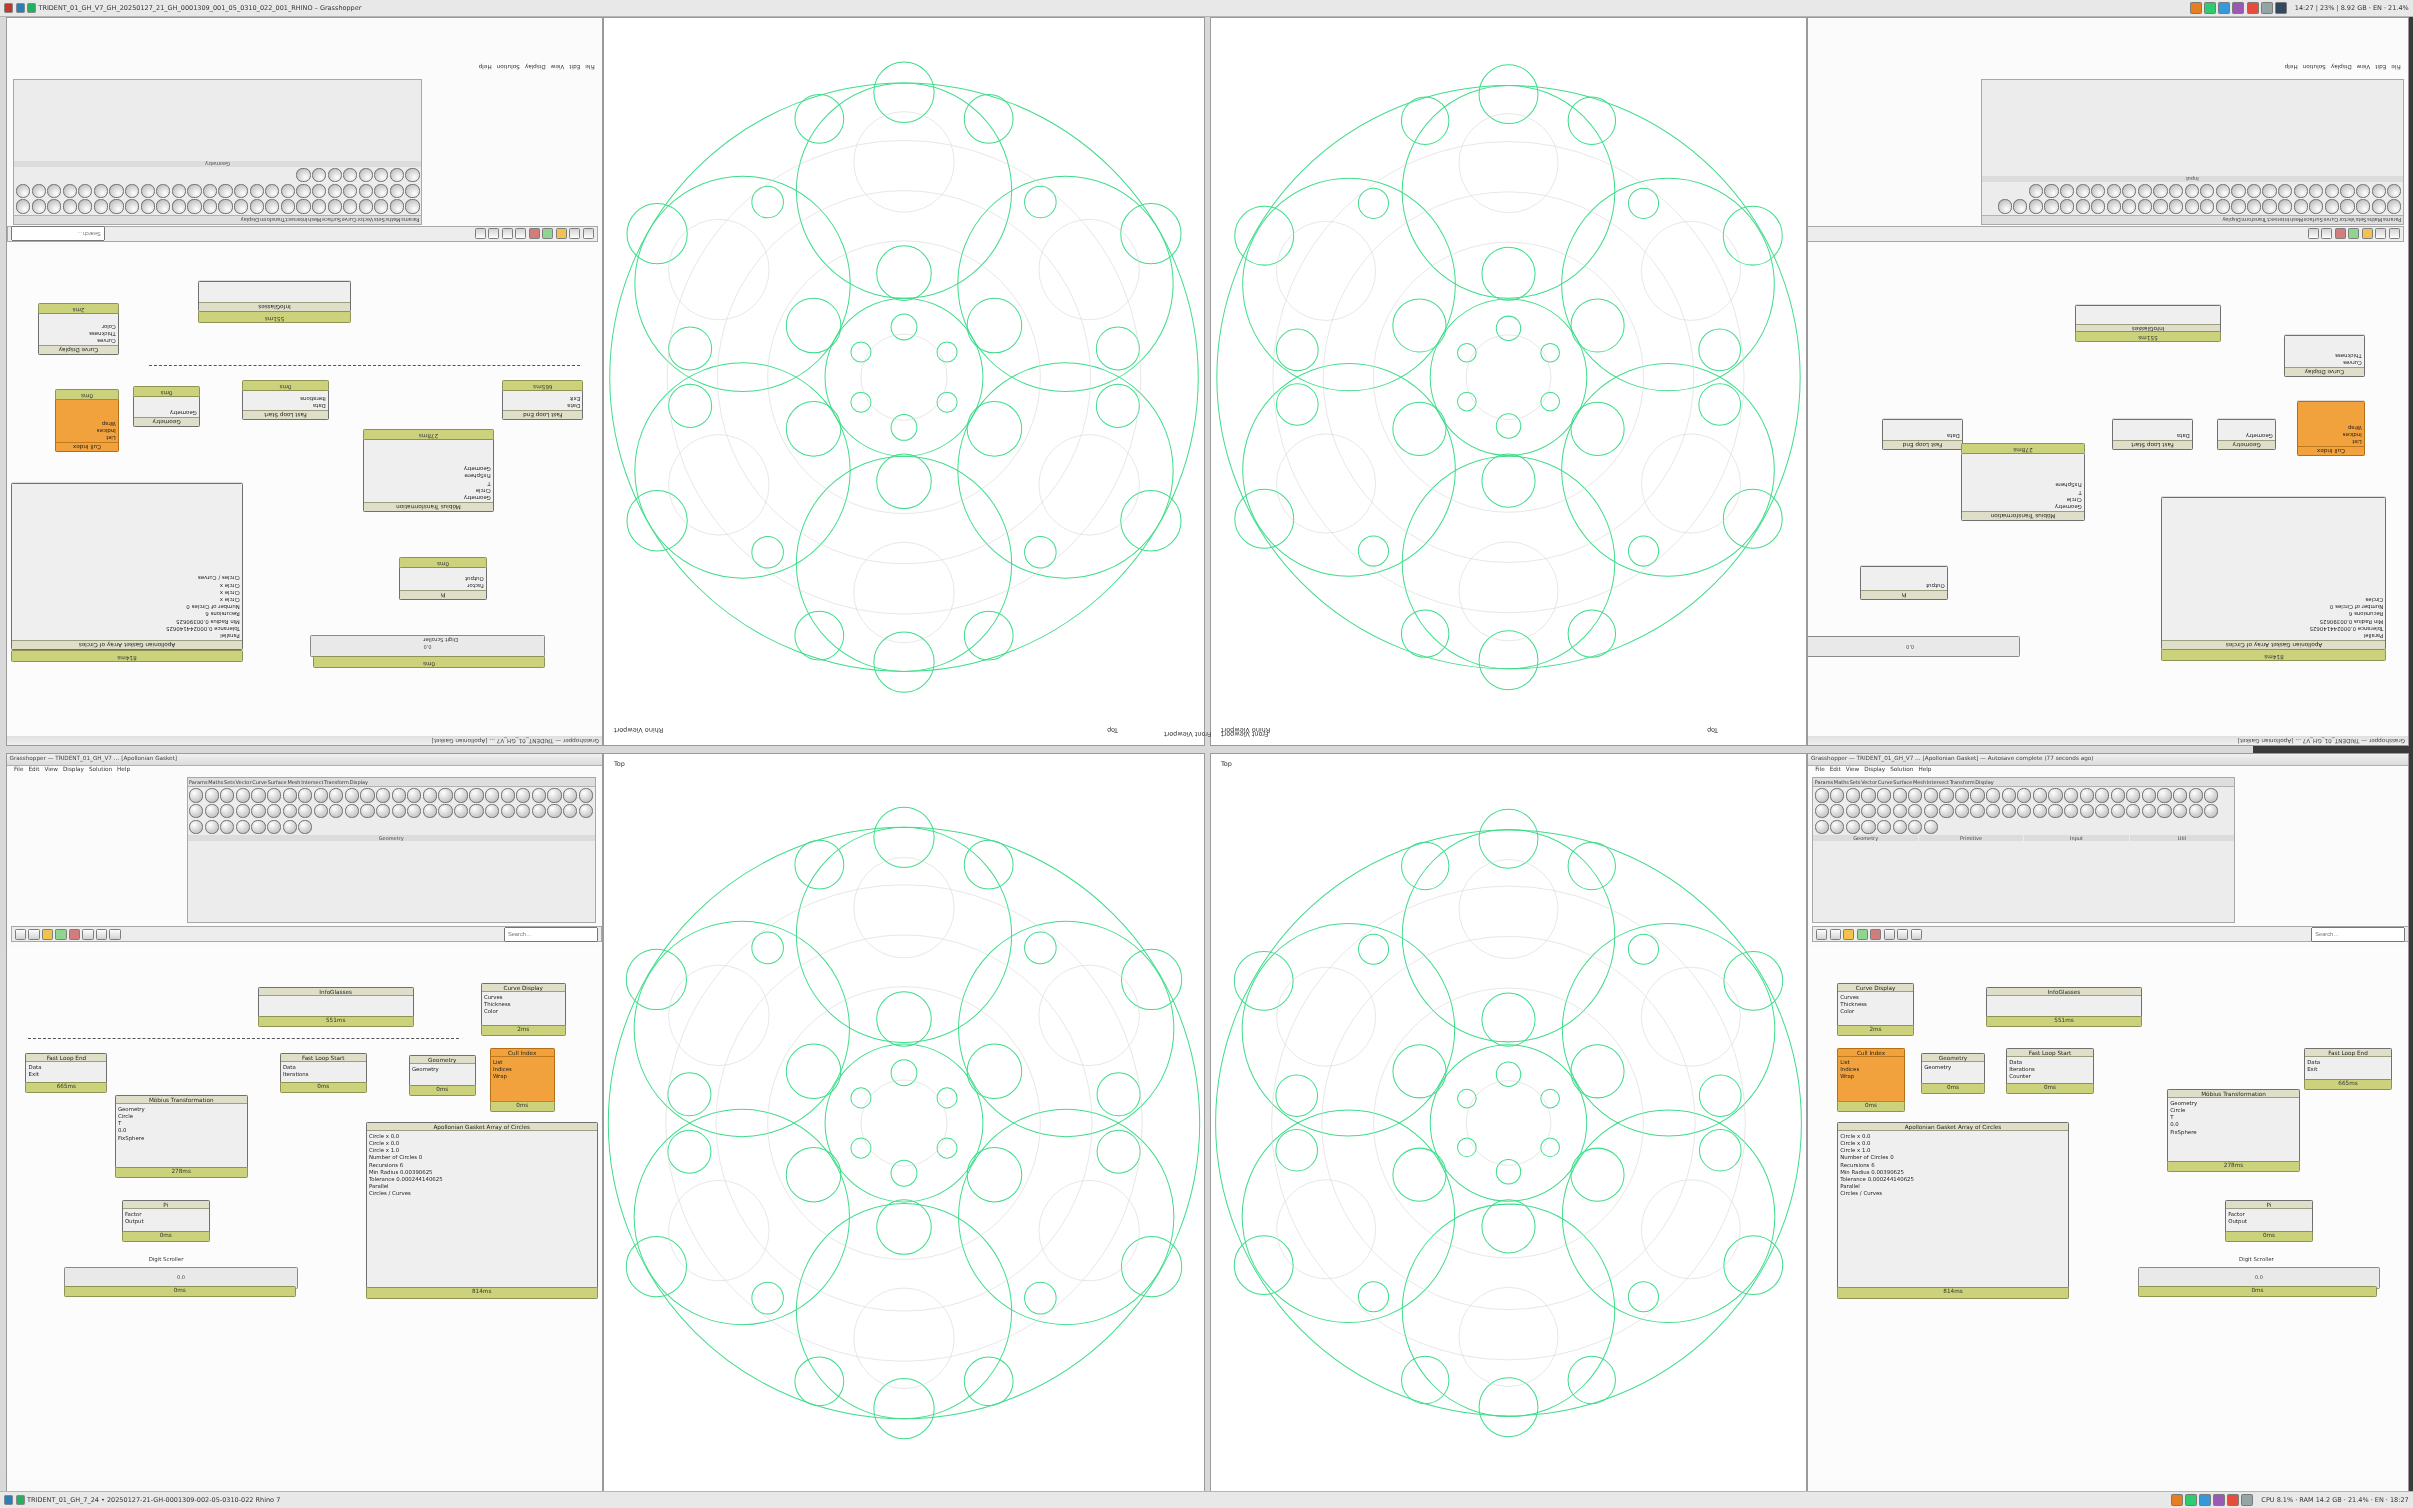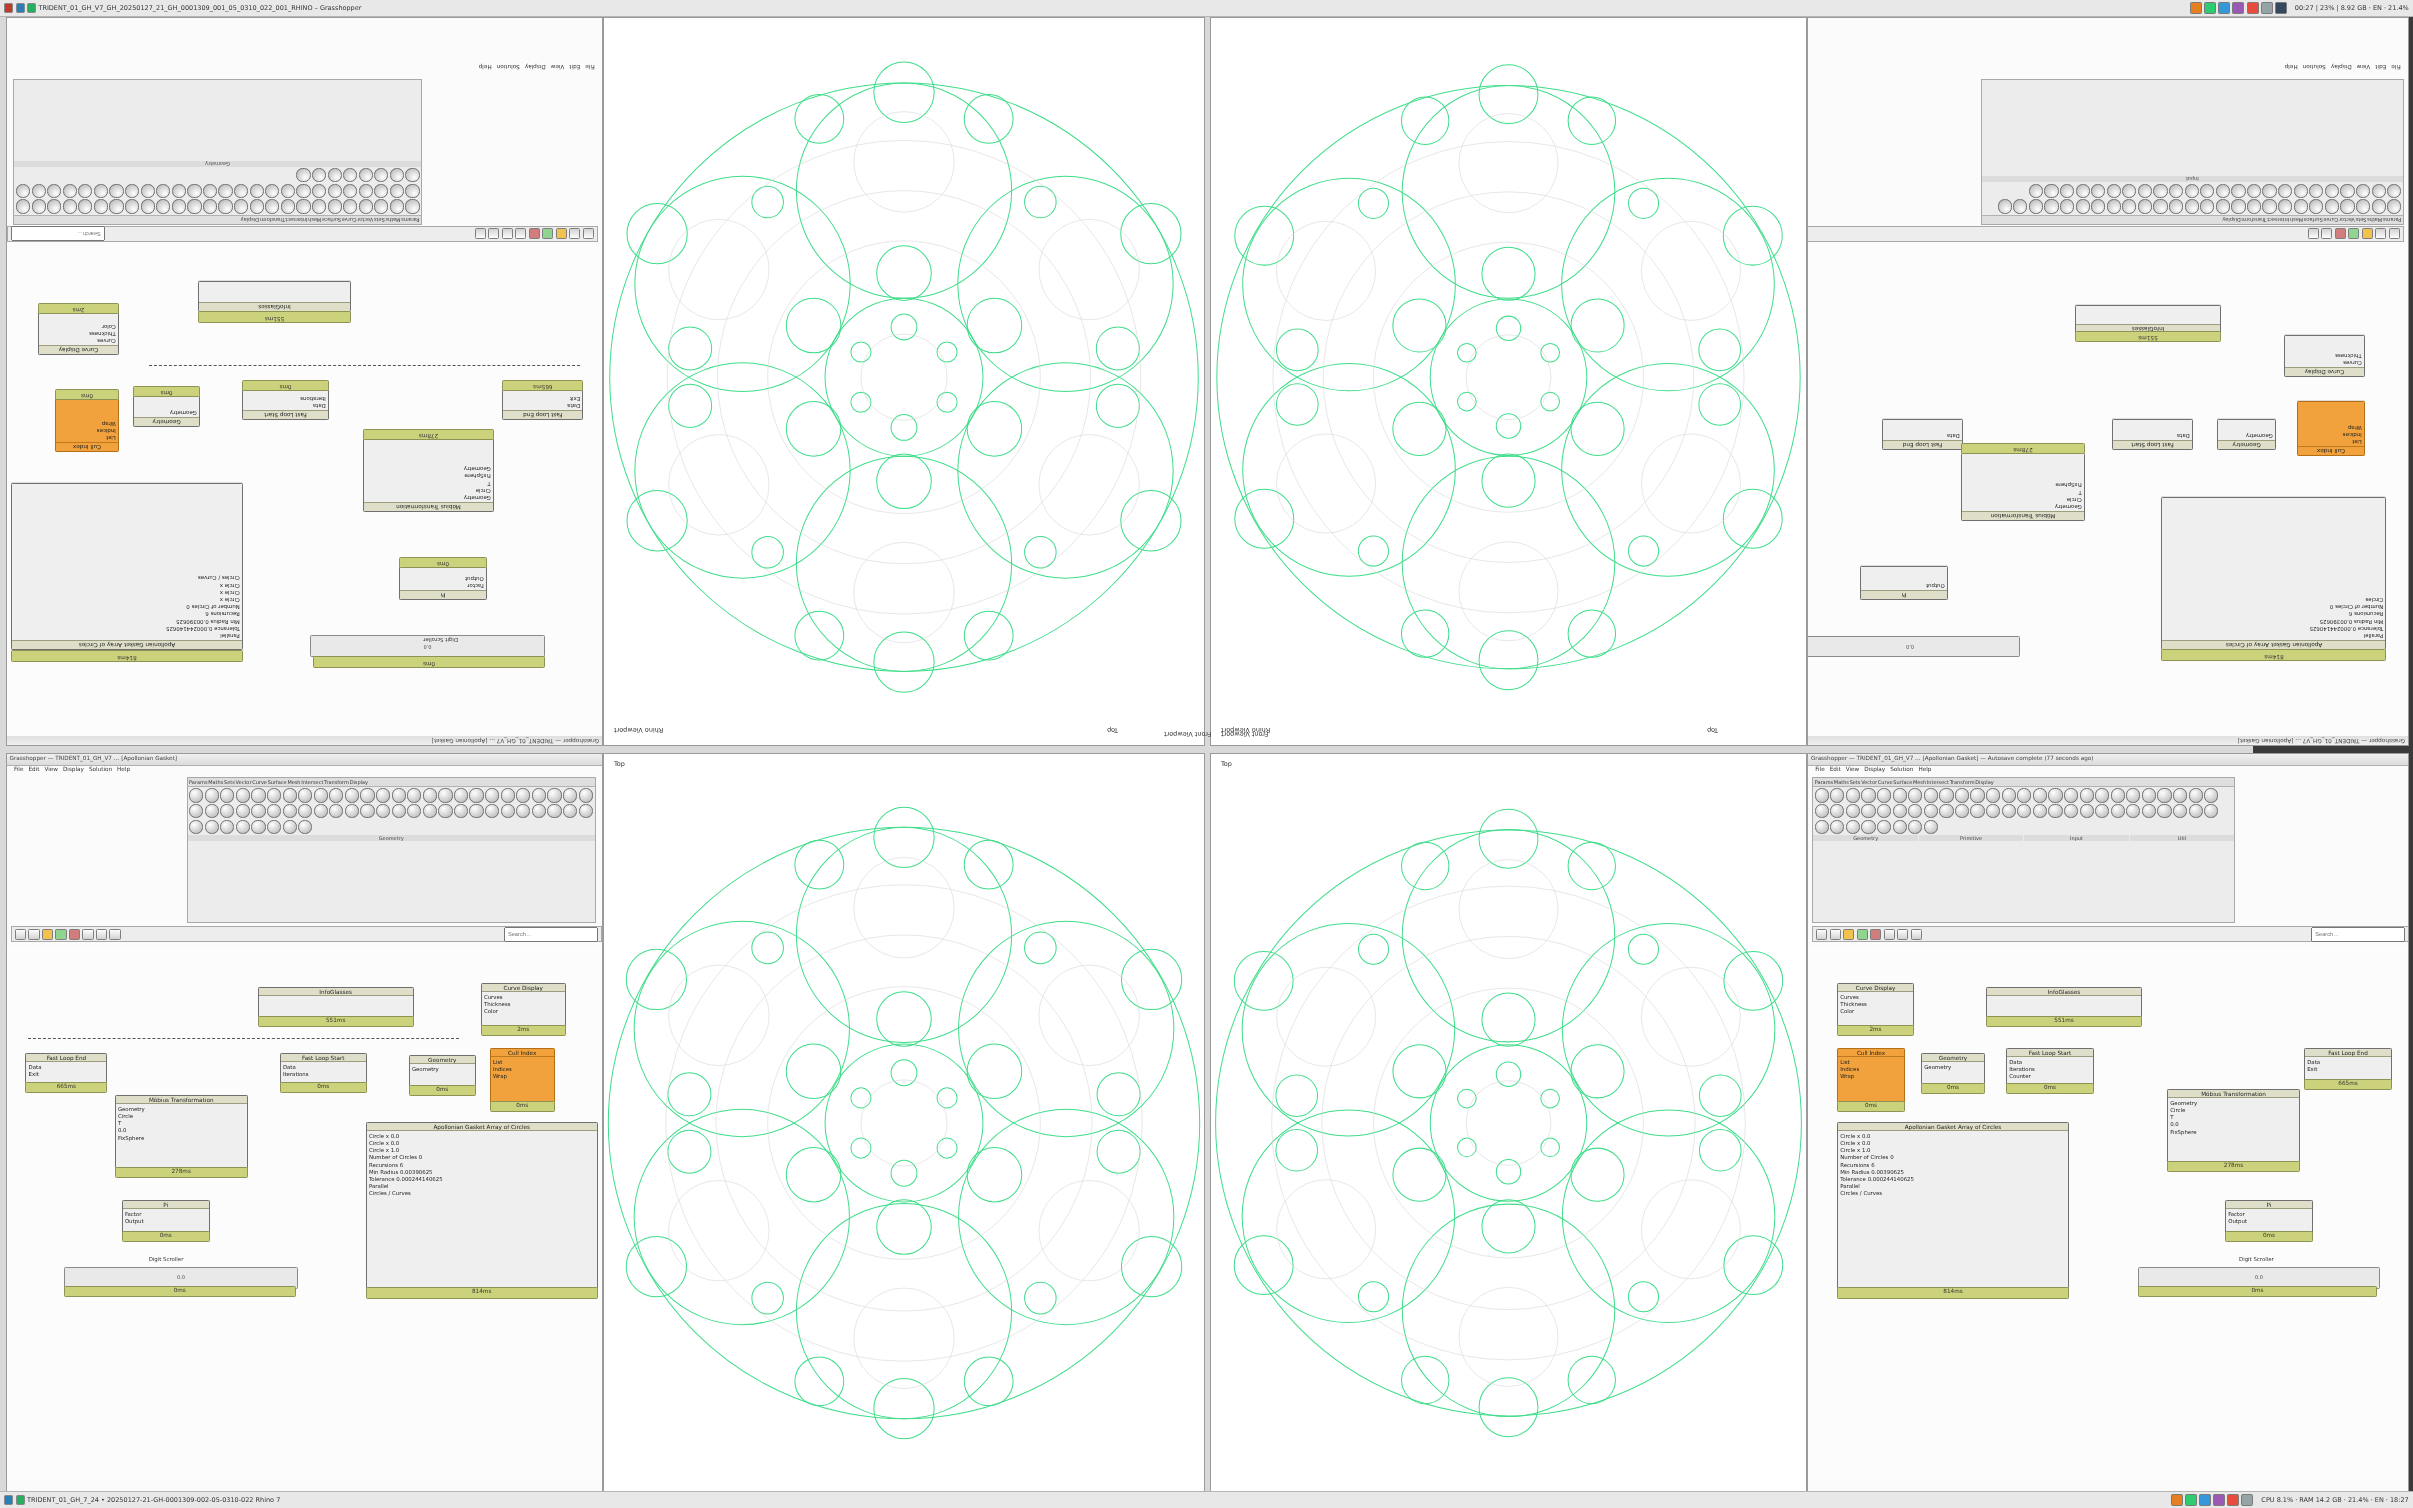--- a/index.html
+++ b/index.html
@@ -59,21 +59,21 @@
       <span>TRIDENT_01_GH_V7_GH_20250127_21_GH_0001309_001_05_0310_022_001_RHINO  –  Grasshopper</span>
     </div>
     <div class="seg" style="margin-left:auto">
       <span class="taskicon" style="background:#e67e22"></span>
       <span class="taskicon" style="background:#2ecc71"></span>
       <span class="taskicon" style="background:#3498db"></span>
       <span class="taskicon" style="background:#9b59b6"></span>
       <span class="taskicon" style="background:#e74c3c"></span>
       <span class="taskicon" style="background:#95a5a6"></span>
       <span class="taskicon" style="background:#34495e"></span>
-      <span style="margin-left:5.7px">00:27 | 23% | 8.92 GB  ·  EN  ·  21.4%</span>
+      <span style="margin-left:5.7px">14:27 | 23% | 8.92 GB  ·  EN  ·  21.4%</span>
     </div>
   </div>
 
   <div class="pane flip" style="left:5.7px;top:17px;width:595px;height:727px;">
     <div class="pane-title">Grasshopper — TRIDENT_01_GH_V7 … [Apollonian Gasket]</div>
 
     <div class="ghcanvas" style="top:9.3px;height:488px;">
 
       <div class="gh-slider" style="left:57px;top:79px;width:230px;height:18.7px;line-height:17px;text-align:center;"><span>0.0</span></div>
       <div class="gh-timer" style="left:57px;top:68px;width:230px;height:9.3px;">0ms</div>

